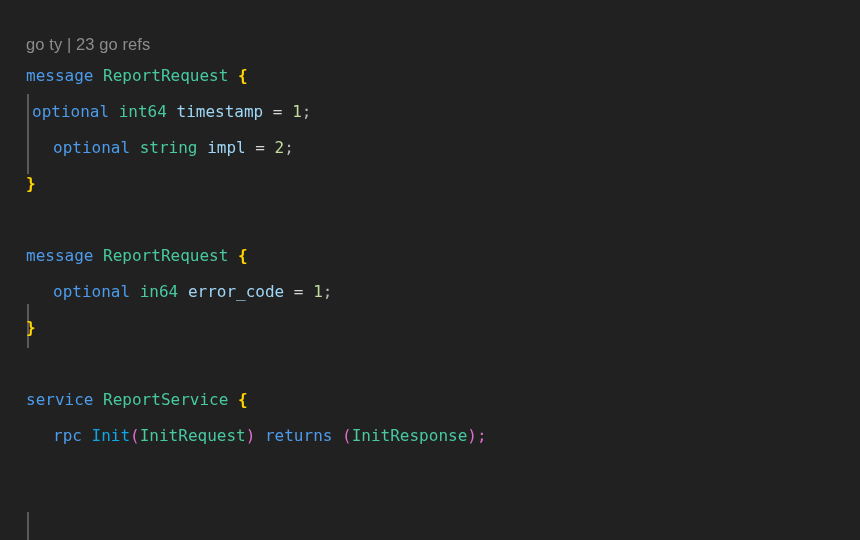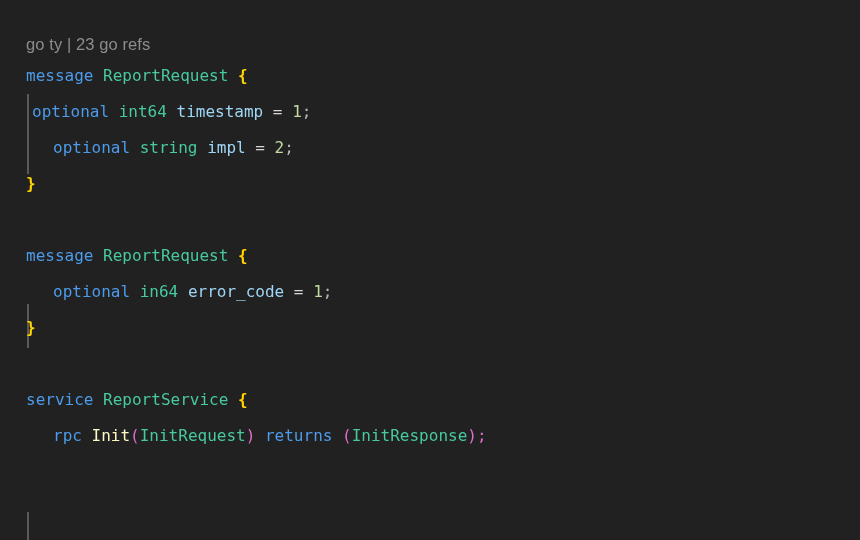--- a/index.html
+++ b/index.html
@@ -63,21 +63,21 @@
 
   
   .kw     { color: #4d9bea; }            
   .type   { color: #48c9a0; }            
   .field  { color: #9fd6f5; }            
   .brace  { color: #ffd400; font-weight: bold; }  
   .num    { color: #c3dba0; }            
   .op     { color: #d6d6d6; }            
   .punct  { color: #b9b9b9; }            
   .paren  { color: #e06cd0; }            
-  .ident  { color: #fef9c3; }            
+  .ident  { color: #0ea5e9; }            
 </style>
 </head>
 <body>
 
 <div id="editor">
 
   <div class="guide" style="top:64px; height:80px;"></div>
 
   <div class="row lens">go ty | 23 go refs</div>
 

